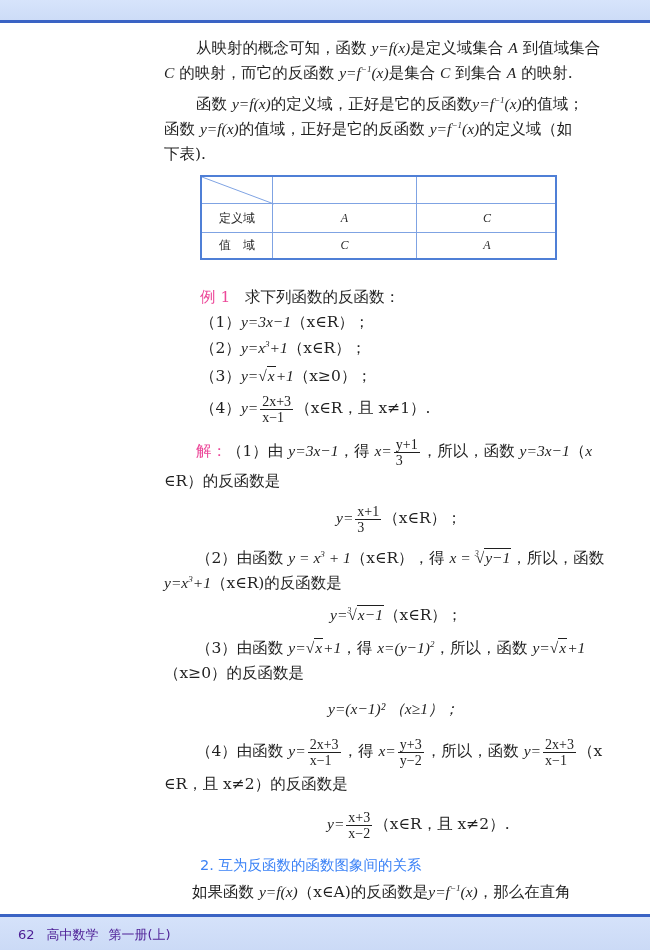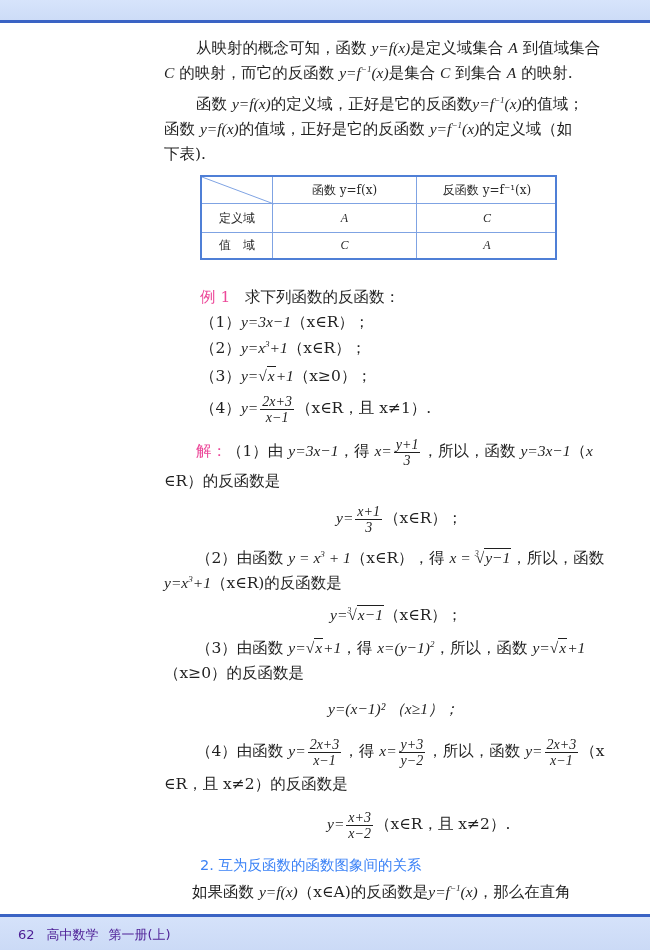--- a/index.html
+++ b/index.html
@@ -36,22 +36,22 @@
     .line {
       position: absolute; left: 164px; width: 464px;
       font-size: 15.5px; line-height: 24px; white-space: nowrap;
     }
     .indent { padding-left: 32px; }
     .m { font-family: "Liberation Serif", "DejaVu Serif", serif; font-style: italic; }
     sup { font-size: 9px; vertical-align: 6px; line-height: 0; }
     .blue { color: #ec4899; }
 
     .frac {
-      display: inline-block; vertical-align: middle; text-align: center;
-      font-family: "Liberation Serif", serif; font-style: italic;
+      display: inline-block; vertical-align: middle; 
+      font-family: "Liberation Serif", serif; 
       font-size: 14px; line-height: 15px; margin: 0 2px;
     }
     .frac .num { display: block; border-bottom: 1px solid #1f1f1f; padding: 0 2px; }
     .frac .den { display: block; padding: 0 2px; }
 
     .sqrt { display: inline-block; position: relative; }
     .sqrt .rad { border-top: 1px solid #1f1f1f; padding: 0 1px; }
     .sqrt .idx { font-size: 8px; position: relative; top: -7px; margin-right: -3px; }
 
     
@@ -96,22 +96,20 @@
 
 <div class="tbl">
   <svg class="diag" width="72" height="28">
     <line x1="0" y1="0" x2="72" y2="27" stroke="#7fa3e3" stroke-width="1"></line>
   </svg>
   <div class="vline" style="left:70px;"></div>
   <div class="vline" style="left:214px;"></div>
   <div class="hline" style="top:26px;"></div>
   <div class="hline" style="top:55px;"></div>
 
-  <div class="cell" style="left:71px; top:0; width:143px; height:26px;">函数 y=f(x)</div>
-  <div class="cell" style="left:215px; top:0; width:140px; height:26px;">反函数 y=f⁻¹(x)</div>
 
   <div class="cell" style="left:0; top:27px; width:70px; height:28px;">定义域</div>
   <div class="cell m" style="left:71px; top:27px; width:143px; height:28px;">A</div>
   <div class="cell m" style="left:215px; top:27px; width:140px; height:28px;">C</div>
 
   <div class="cell" style="left:0; top:56px; width:70px; height:25px;">值　域</div>
   <div class="cell m" style="left:71px; top:56px; width:143px; height:25px;">C</div>
   <div class="cell m" style="left:215px; top:56px; width:140px; height:25px;">A</div>
 </div>
 

